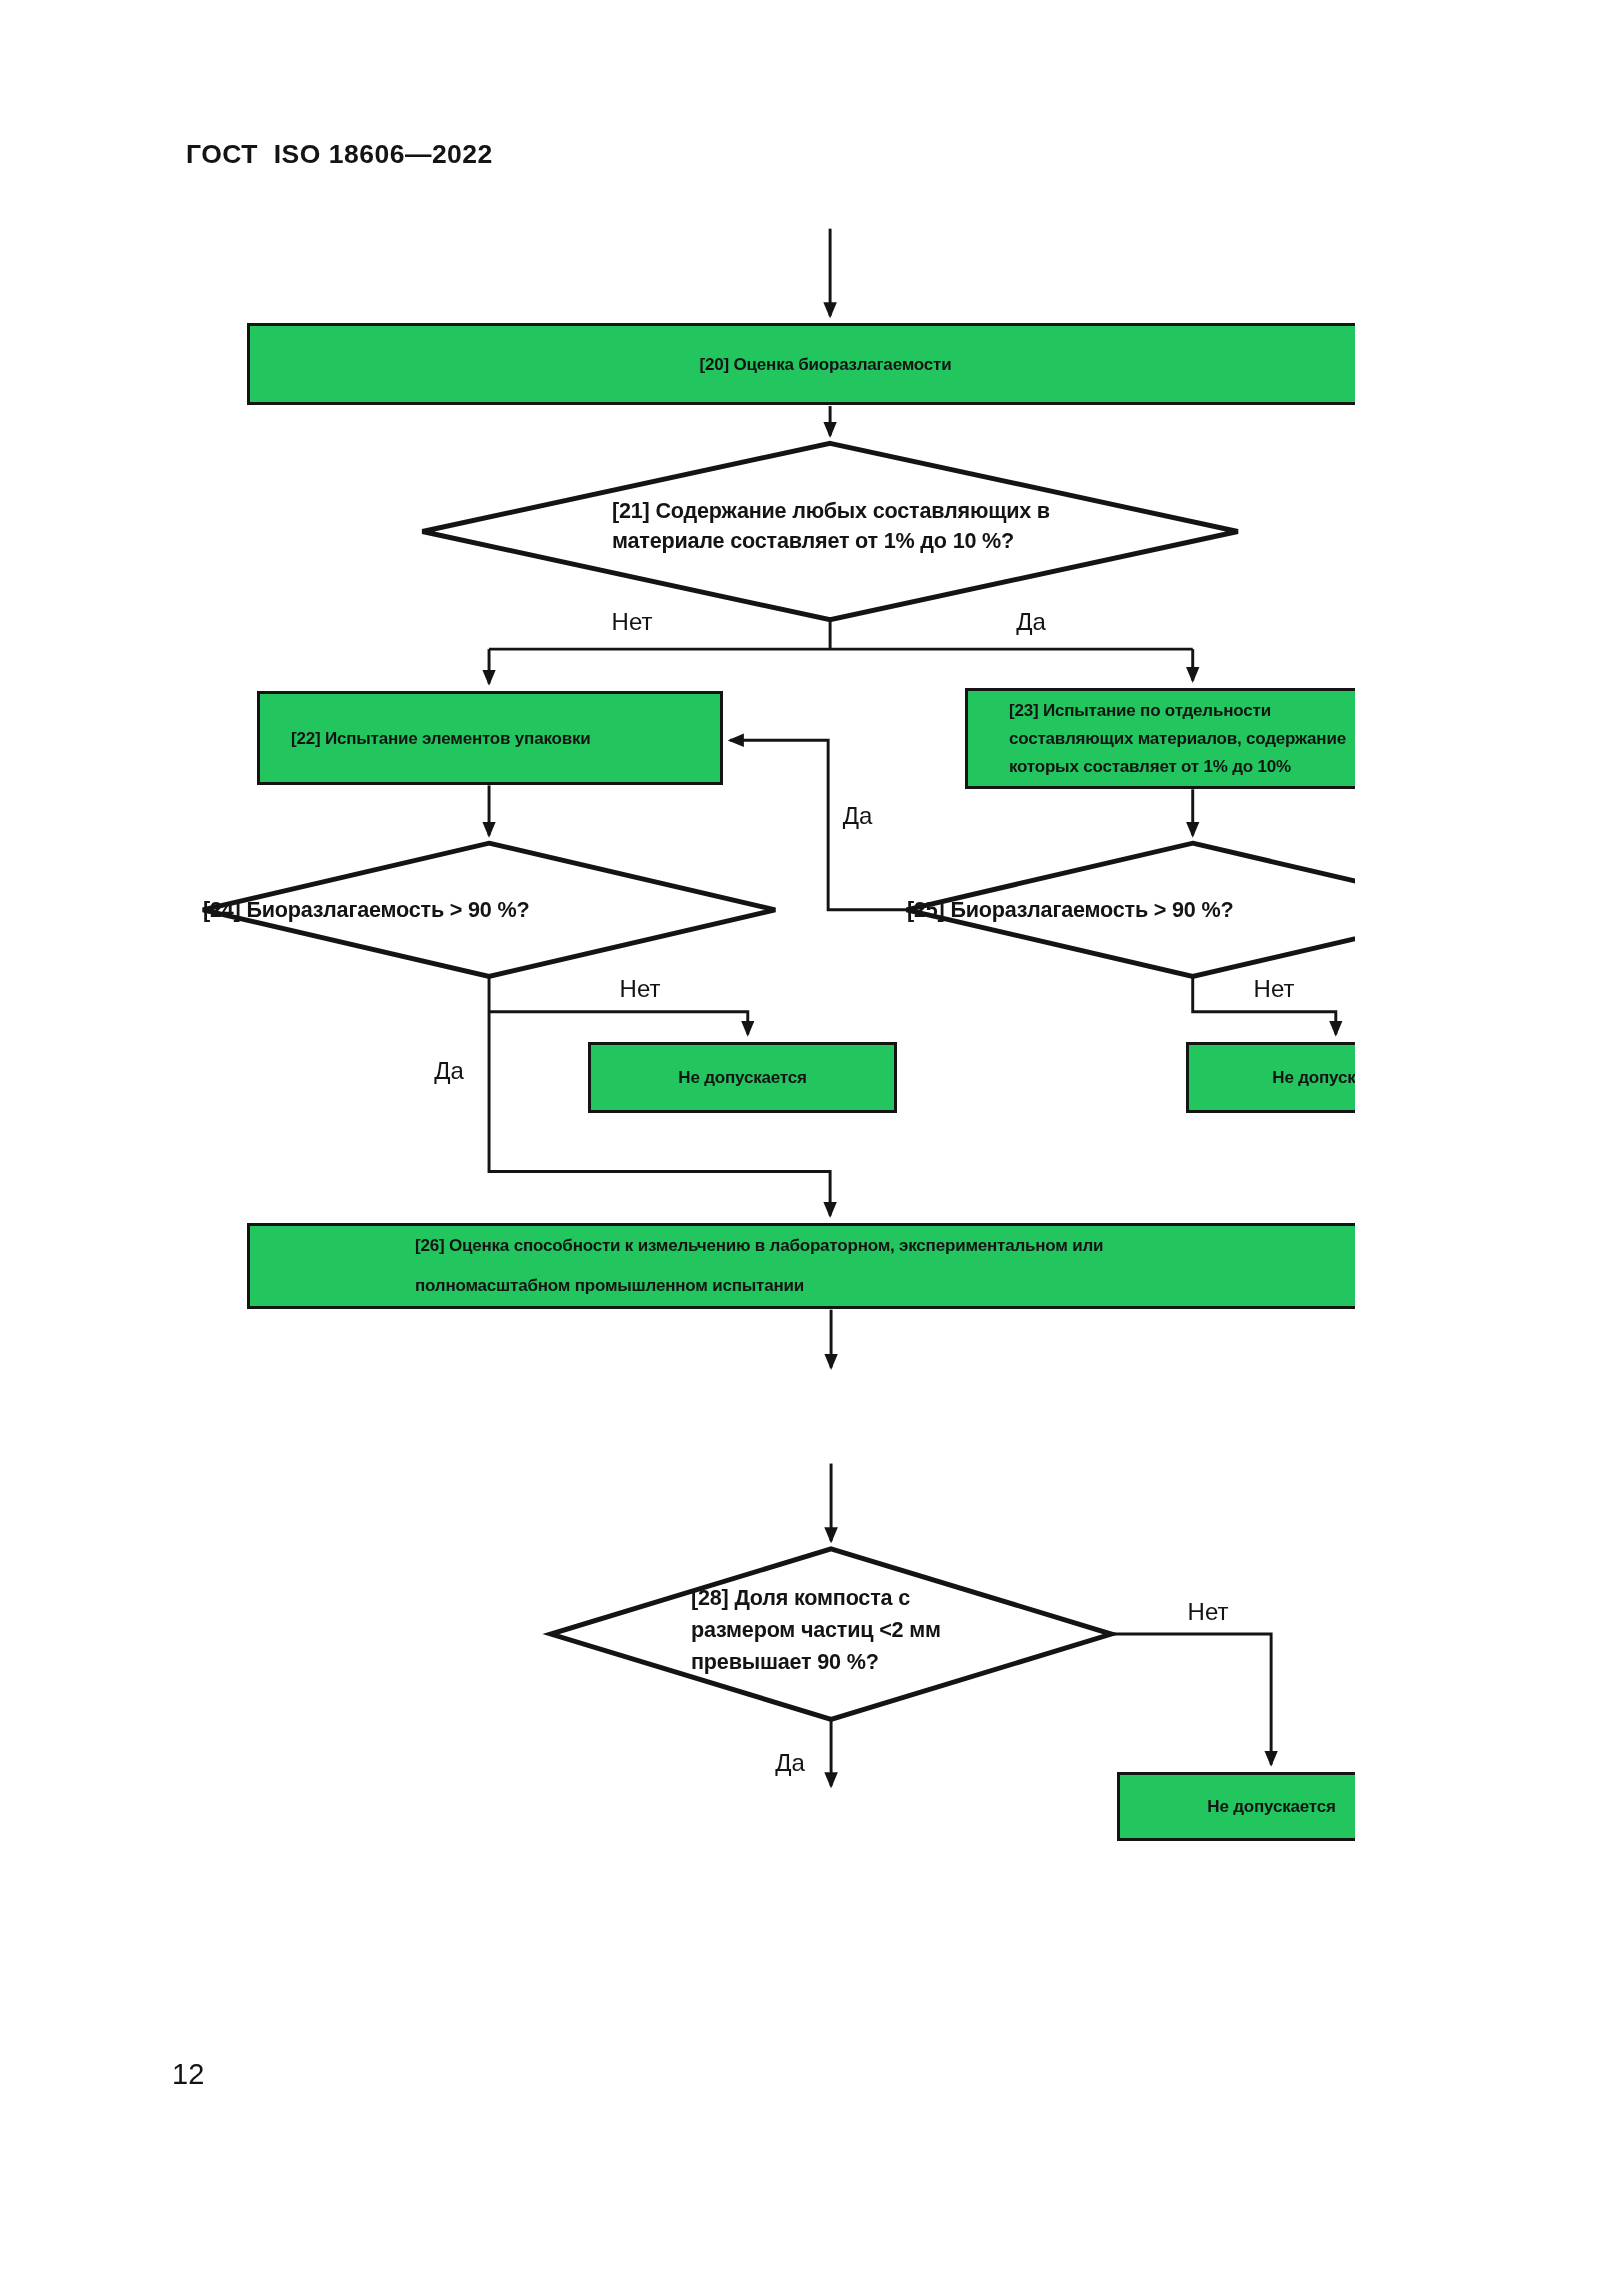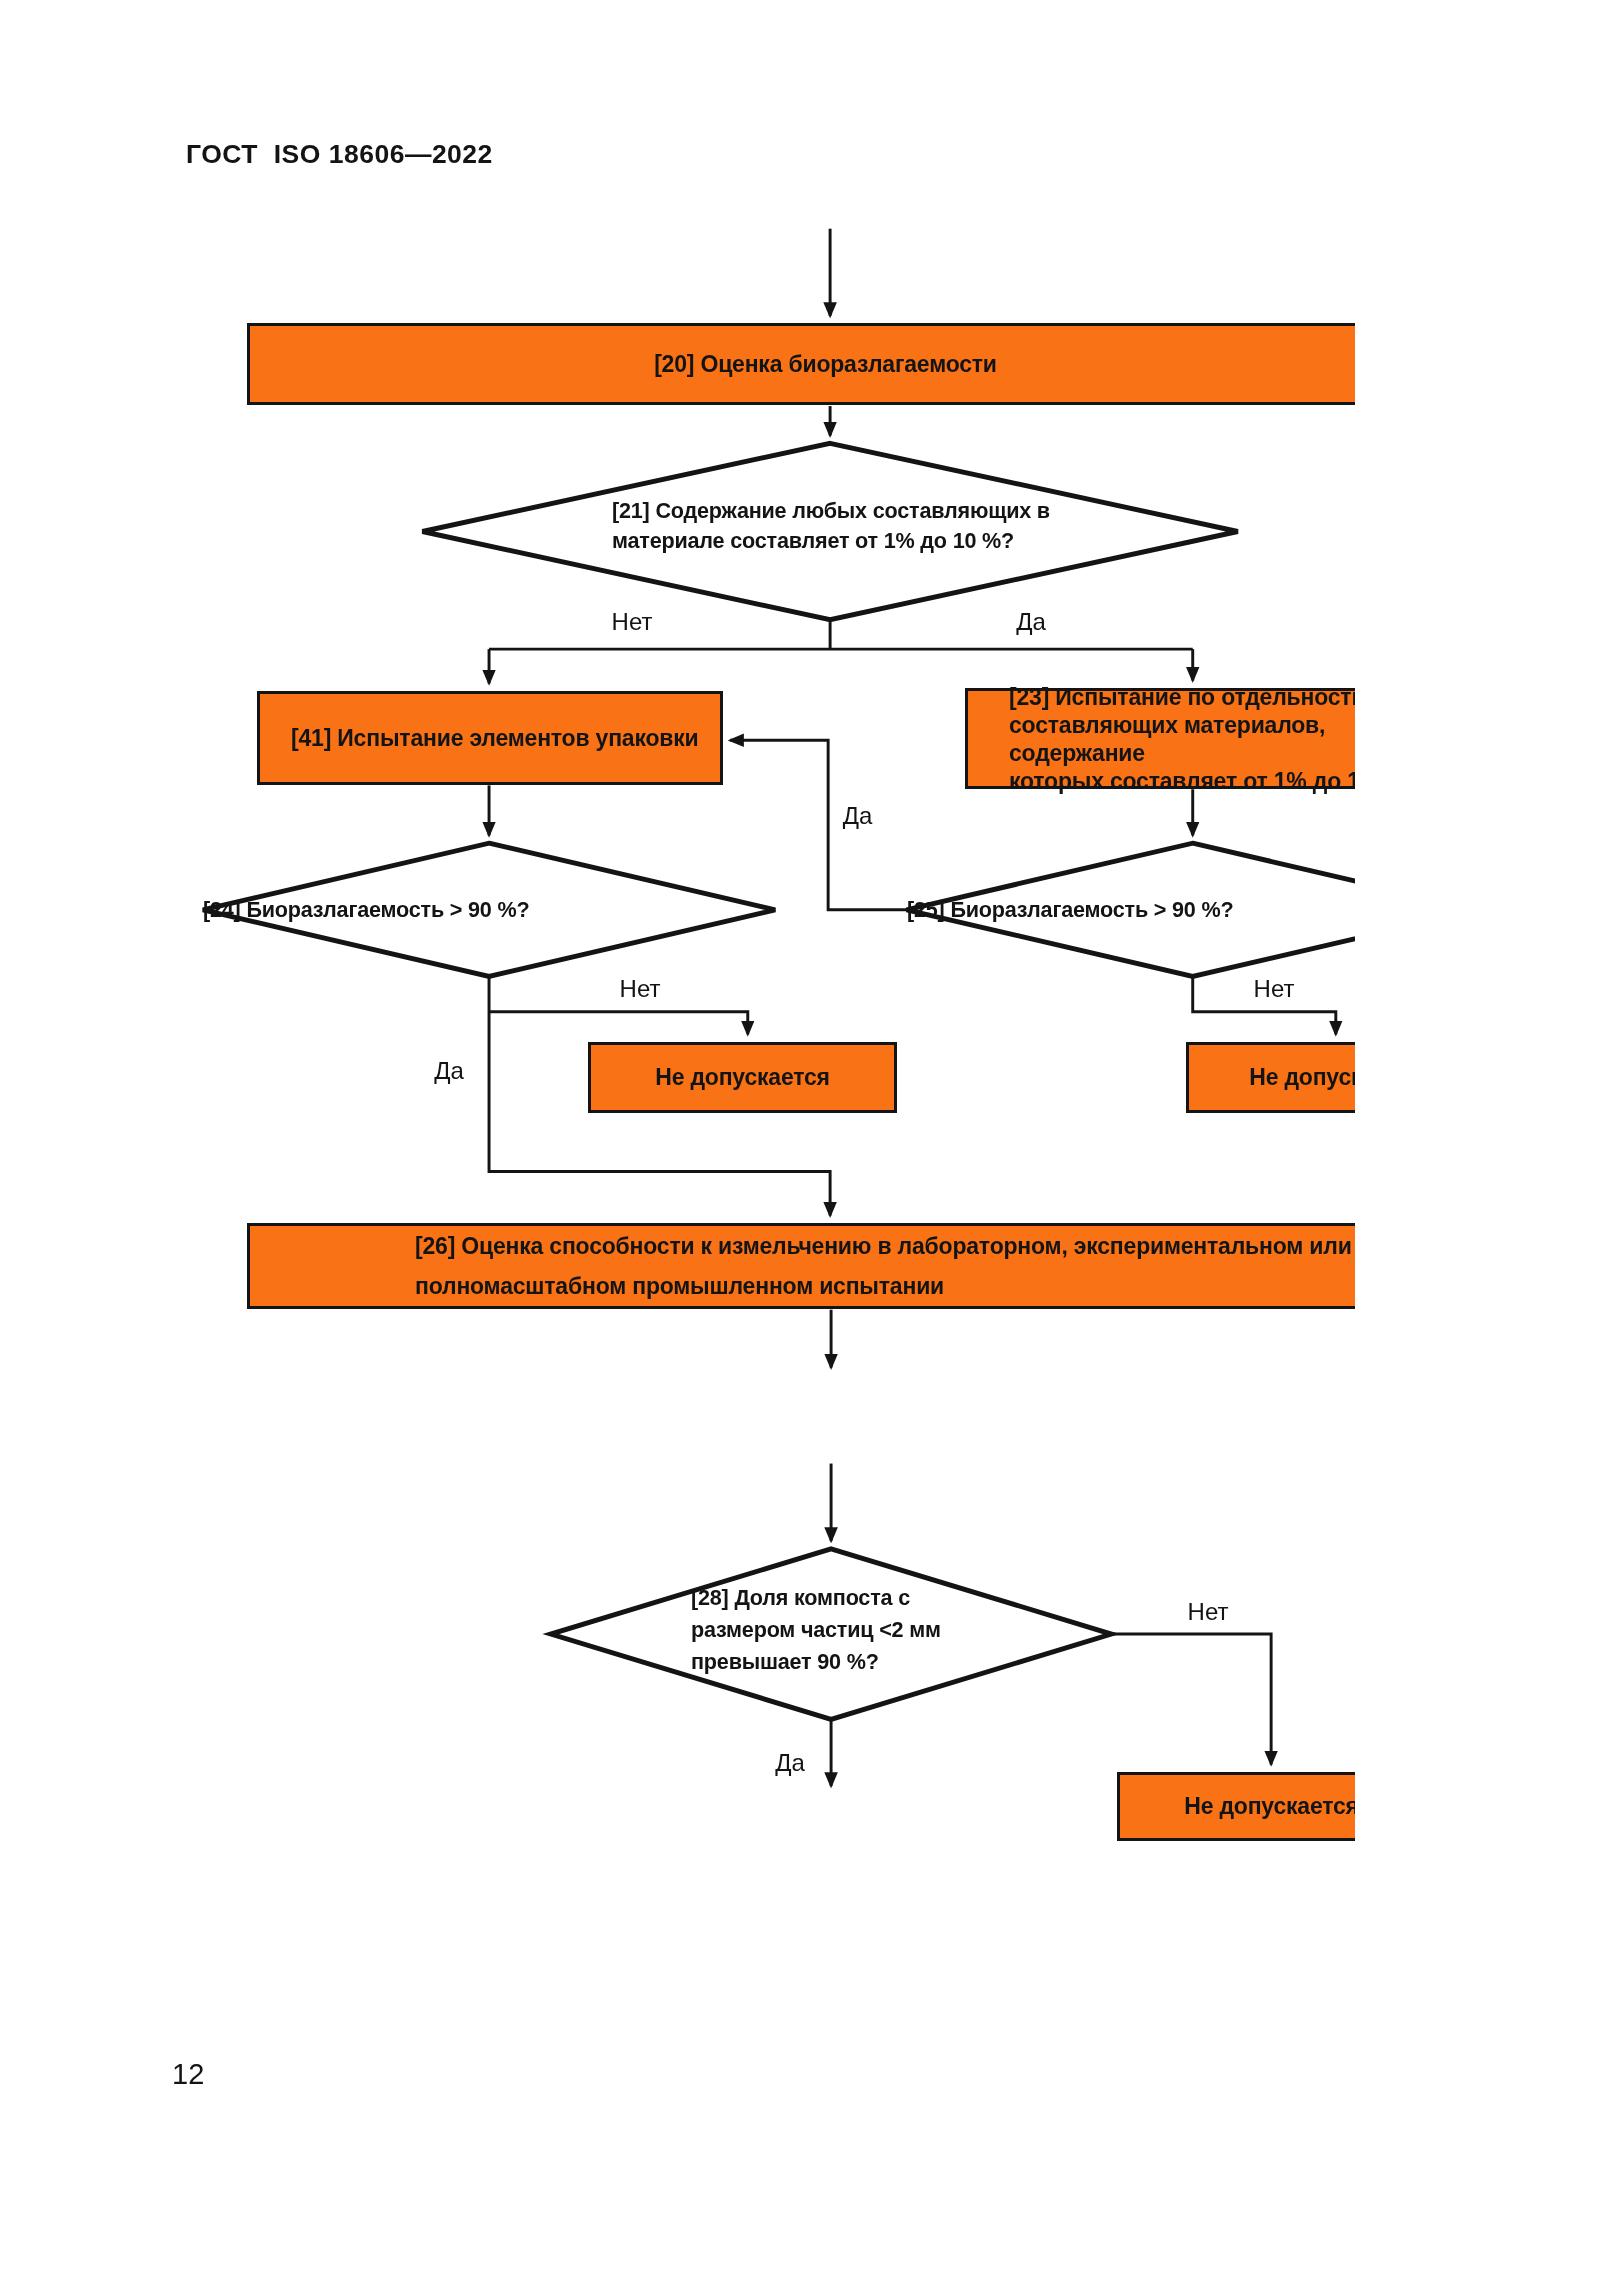--- a/index.html
+++ b/index.html
@@ -17,24 +17,24 @@
     white-space:pre;
   }
   .page-number{
     position:absolute;left:172px;top:2058px;
     font-size:29px;font-weight:normal;
   }
   svg.canvas{position:absolute;left:0;top:0;z-index:0;}
   .node{
     position:absolute;z-index:2;
     box-sizing:border-box;
-    background:#f97316;
+    background:#22c55e;
     border:3.9px solid #141414;
     display:flex;align-items:center;
-    font-size:23px;font-weight:bold;
+    font-size:17px;font-weight:bold;
     letter-spacing:-0.2px;
     line-height:29px;
     white-space:pre-line;
   }
   .node.center{justify-content:center;text-align:center;}
   .dtext{
     position:absolute;z-index:2;
     font-size:21.6px;font-weight:bold;
     letter-spacing:-0.2px;
     line-height:30px;
@@ -82,21 +82,21 @@
       <path marker-end="url(#arw)" d="M925,928 L845,928 L845,755 L745,755"></path>
       <path marker-end="url(#arw)" d="M848,1336 L848,1395"></path>
       <path marker-end="url(#arw)" d="M848,1493 L848,1572"></path>
       <path marker-end="url(#arw)" d="M1134,1667 L1297,1667 L1297,1800"></path>
       <path marker-end="url(#arw)" d="M848,1754 L848,1822"></path>
     </g>
   </svg>
 
   <div class="node center" style="left:247px;top:323px;width:1157px;height:82px;">[20] Оценка биоразлагаемости</div>
 
-  <div class="node" style="left:257px;top:691px;width:466px;height:94px;padding-left:31px;">[41] Испытание элементов упаковки</div>
+  <div class="node" style="left:257px;top:691px;width:466px;height:94px;padding-left:31px;">[22] Испытание элементов упаковки</div>
 
   <div class="node" style="left:965px;top:688px;width:458px;height:101px;padding-left:41px;line-height:28px;">[23] Испытание по отдельности
 составляющих материалов, содержание
 которых составляет от 1% до 10%</div>
 
   <div class="node center" style="left:588px;top:1042px;width:309px;height:71px;">Не допускается</div>
 
   <div class="node center" style="left:1186px;top:1042px;width:301px;height:71px;">Не допускается</div>
 
   <div class="node" style="left:247px;top:1223px;width:1157px;height:86px;padding-left:165px;line-height:40px;">[26] Оценка способности к измельчению в лабораторном, экспериментальном или

